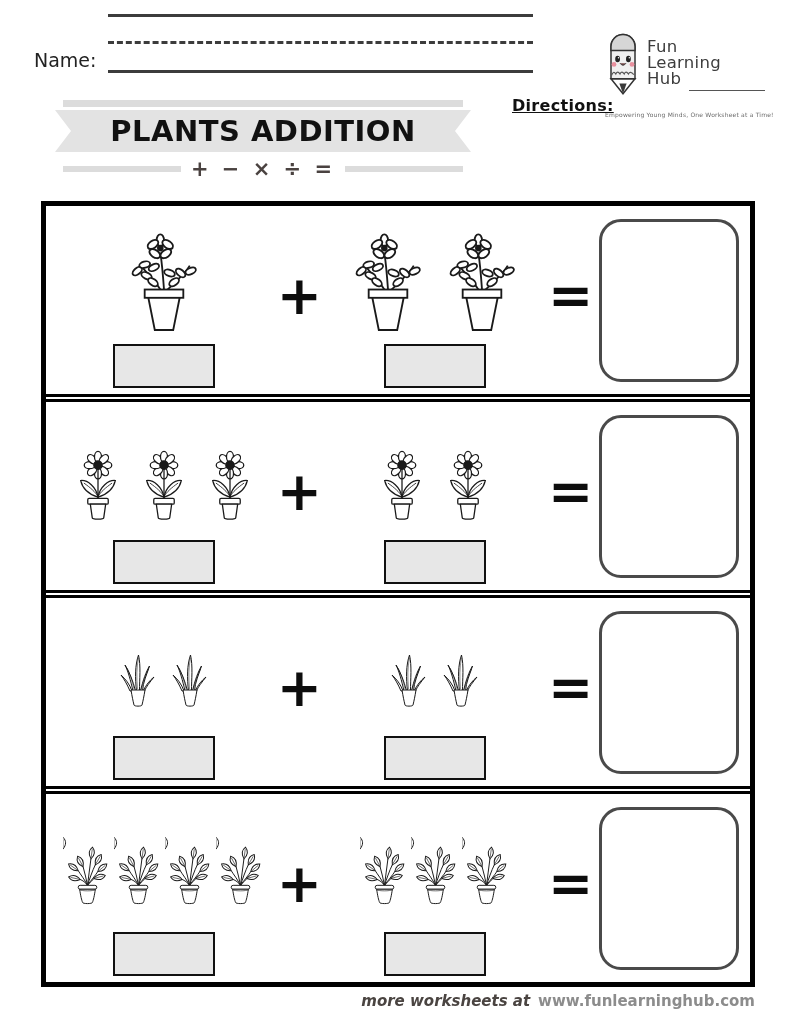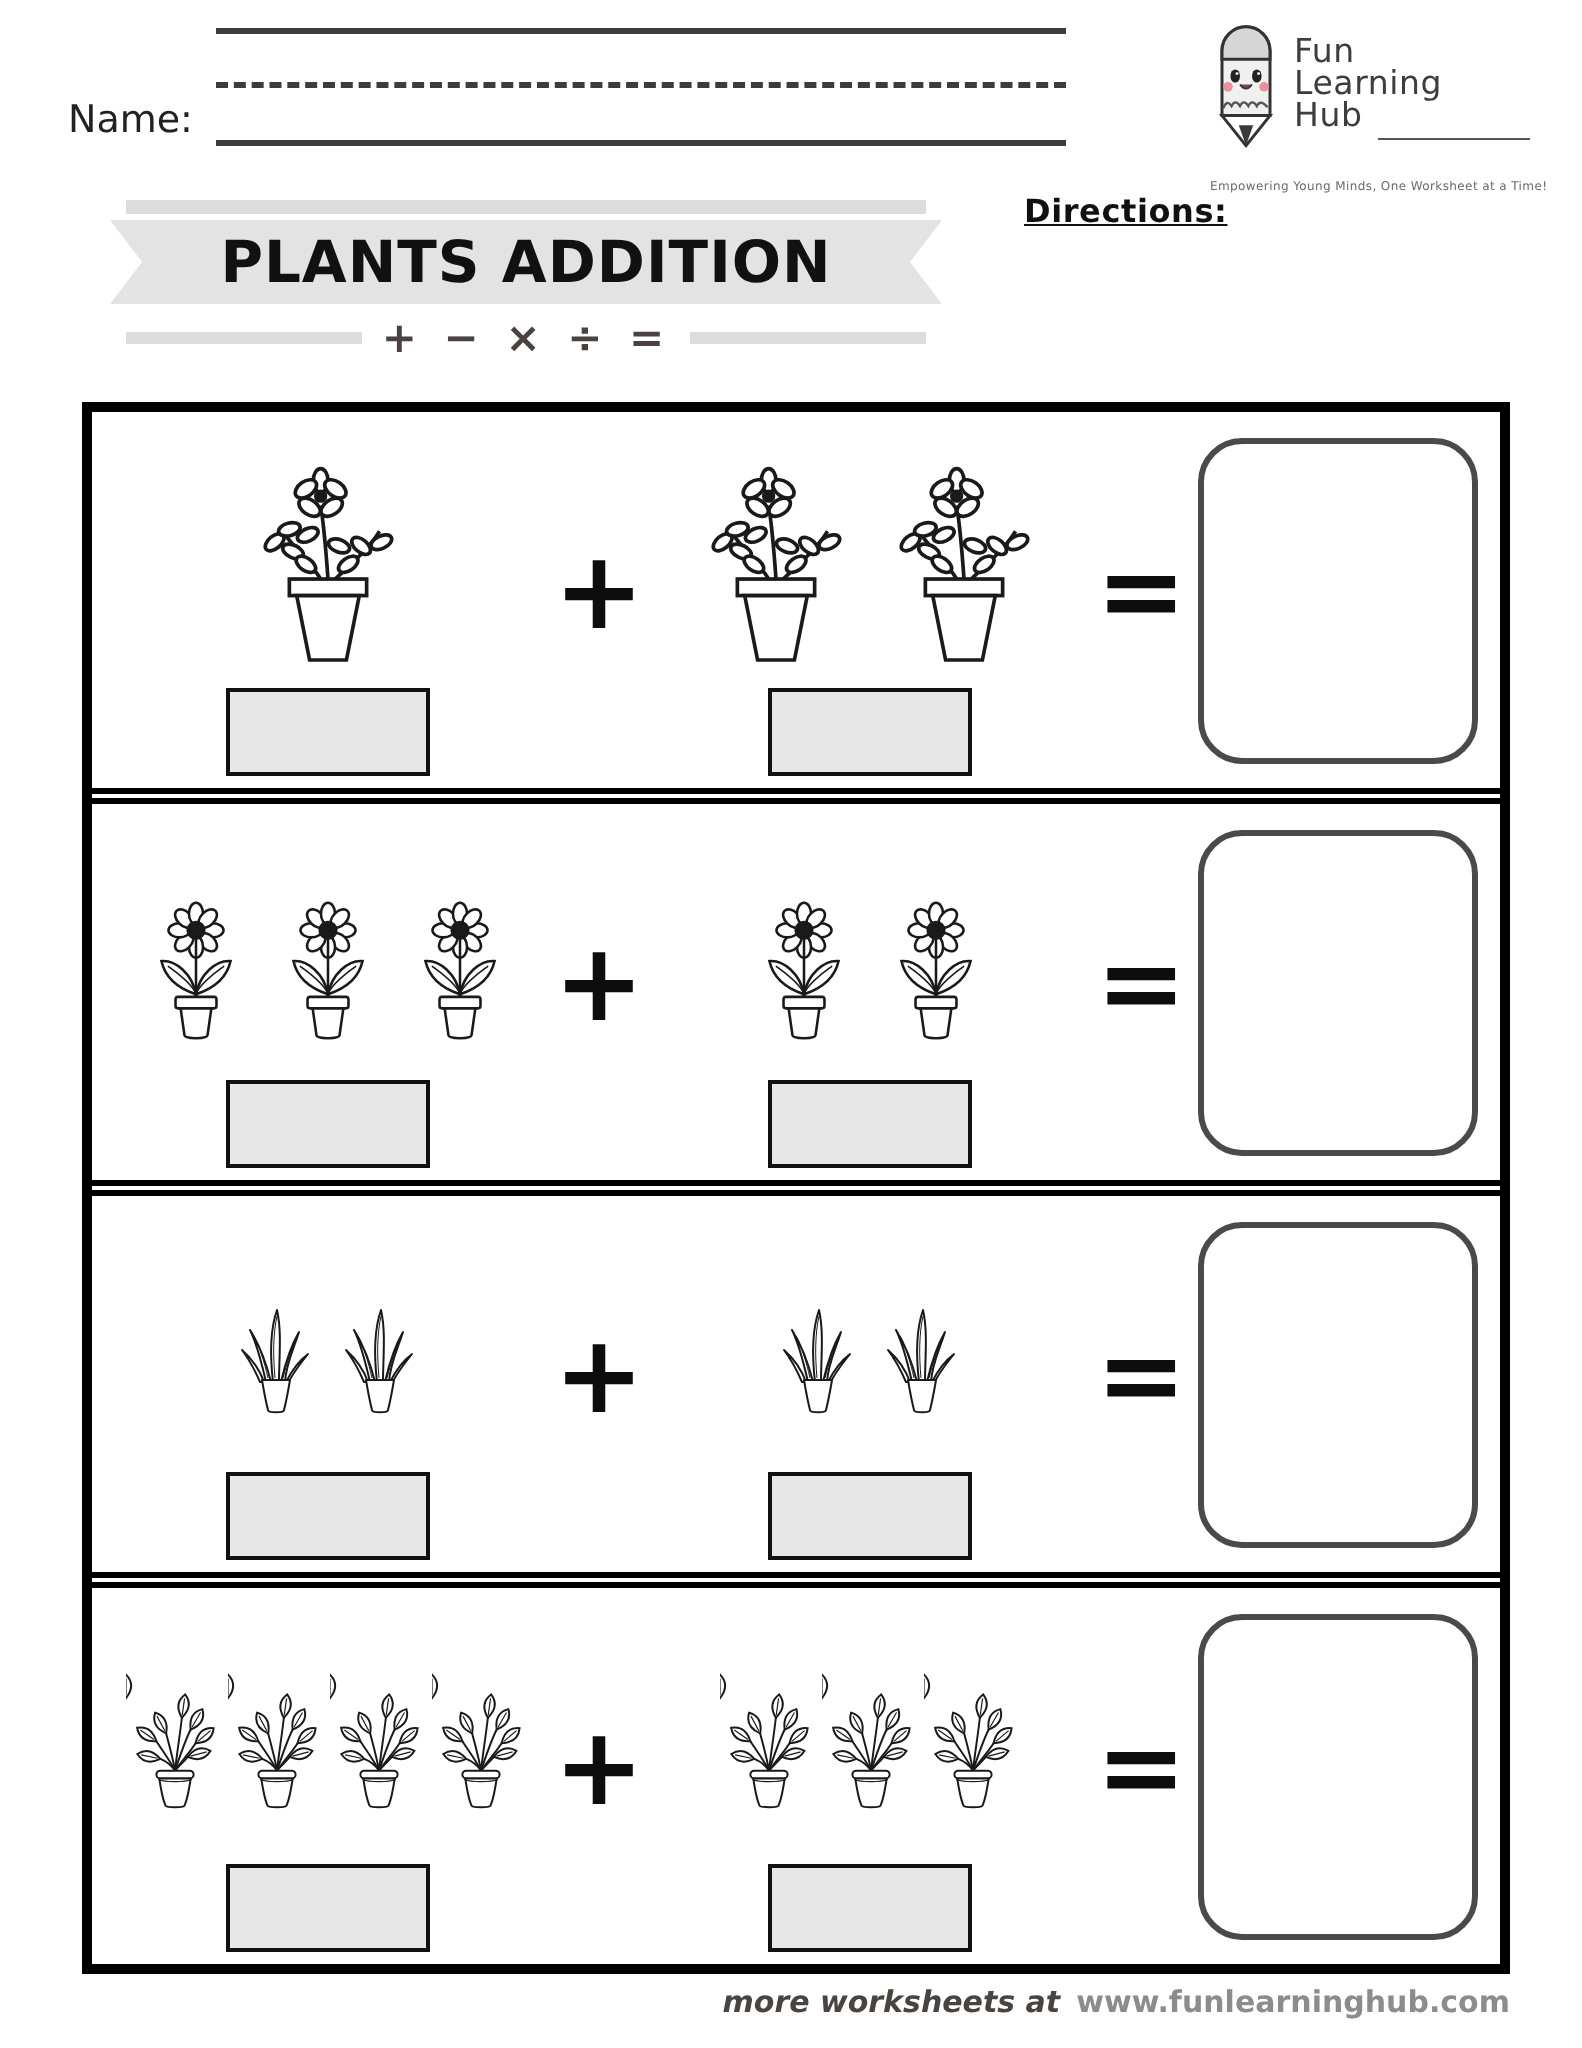--- a/index.html
+++ b/index.html
@@ -13,21 +13,21 @@
   .name-section { position:absolute; left:34px; top:14px; width:490px; display:flex; align-items:flex-end; }
   .name-label { font-size:19px; color:#222; margin-right:12px; padding-bottom:2px; }
   .name-lines { flex:1; }
   .nl { width:425px; }
   .nl.solid { border-top:3px solid #3c3c3c; }
   .nl.dashed { border-top:3px dashed #3c3c3c; }
   .nl.l1 { margin-bottom:24px; }
   .nl.l2 { margin-bottom:26px; }
 
   
-  .logo { position:absolute; right:26px; top:1px; width:160px; text-align:center; }
+  .logo { position:absolute; right:26px; top:22px; width:160px; text-align:center; }
   .logo-top { display:flex; align-items:center; justify-content:center; gap:6px; }
   .brand-text { text-align:left; font-size:16.5px; line-height:16px; color:#3d3d3d; letter-spacing:.3px; }
   .brand-underline { width:76px; border-top:1.5px solid #555; margin:3px 0 0 42px; }
   .logo-tagline { font-size:6px; color:#6b6b6b; margin-top:3px; white-space:nowrap; letter-spacing:.2px; }
 
   
   .banner-area { position:absolute; left:55px; top:100px; width:416px; }
   .bar { height:7px; background:#dcdcdc; }
   .bar.top { margin:0 8px 3px 8px; }
   .ribbon {

